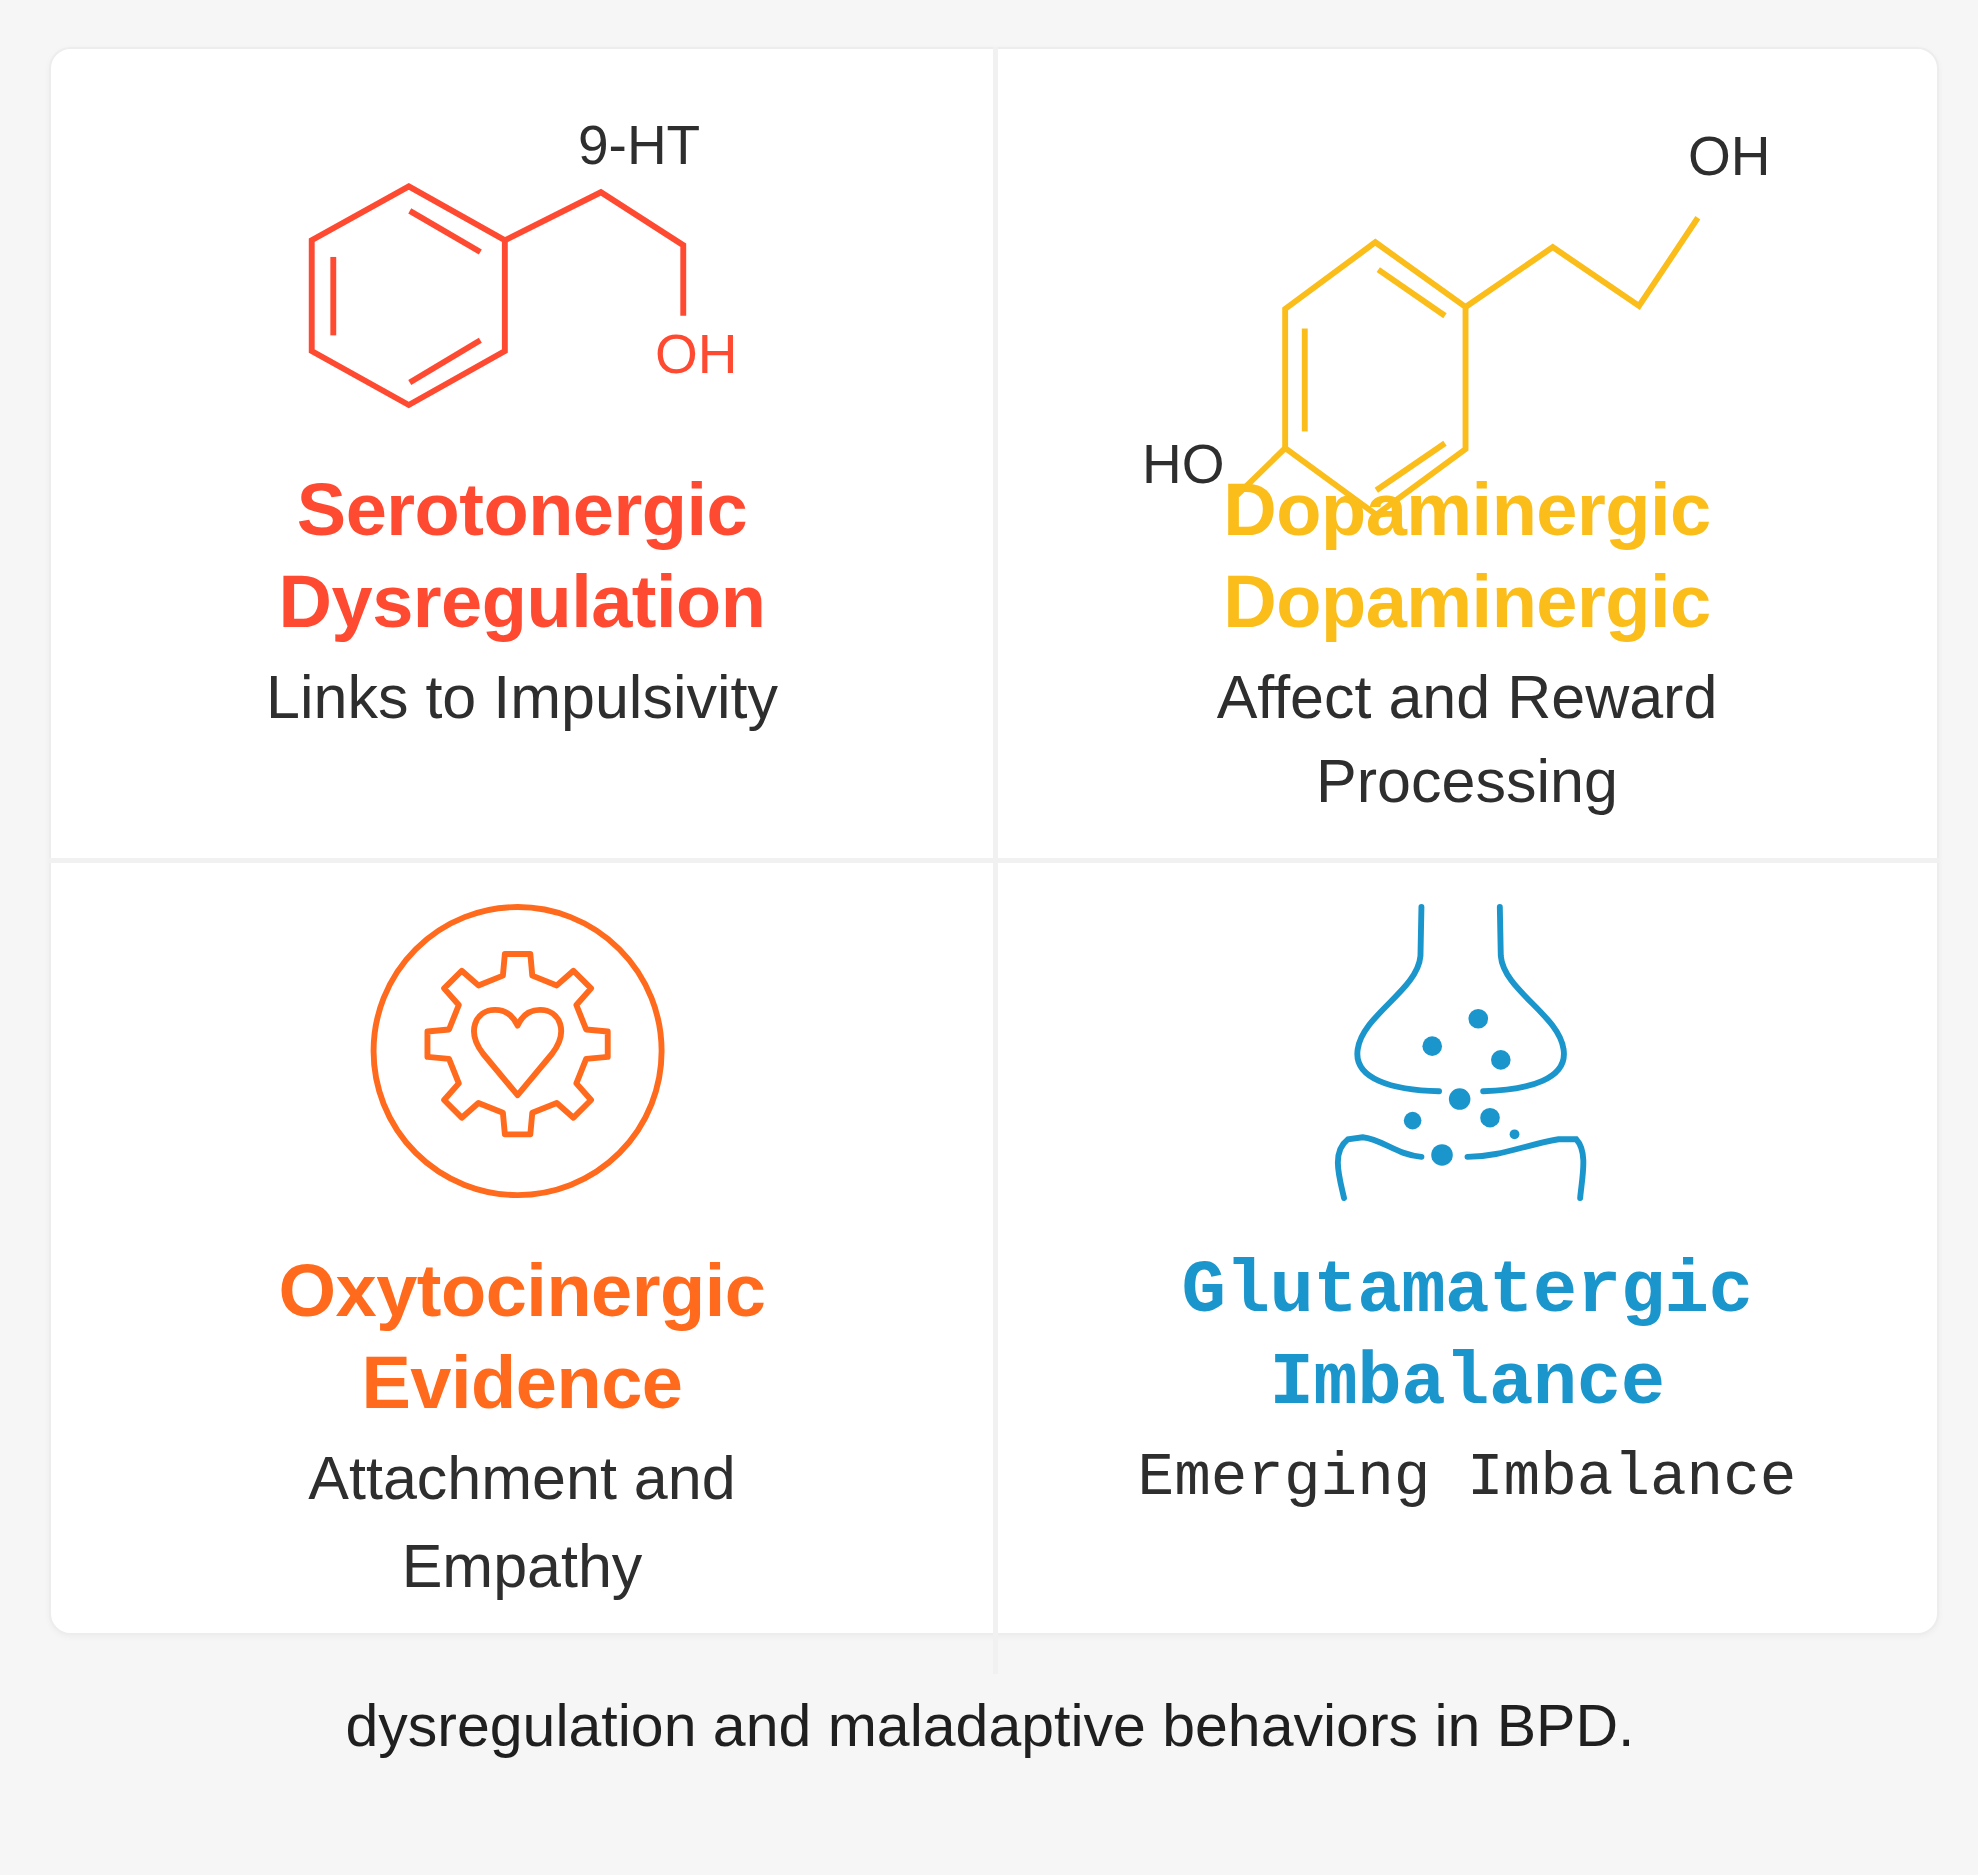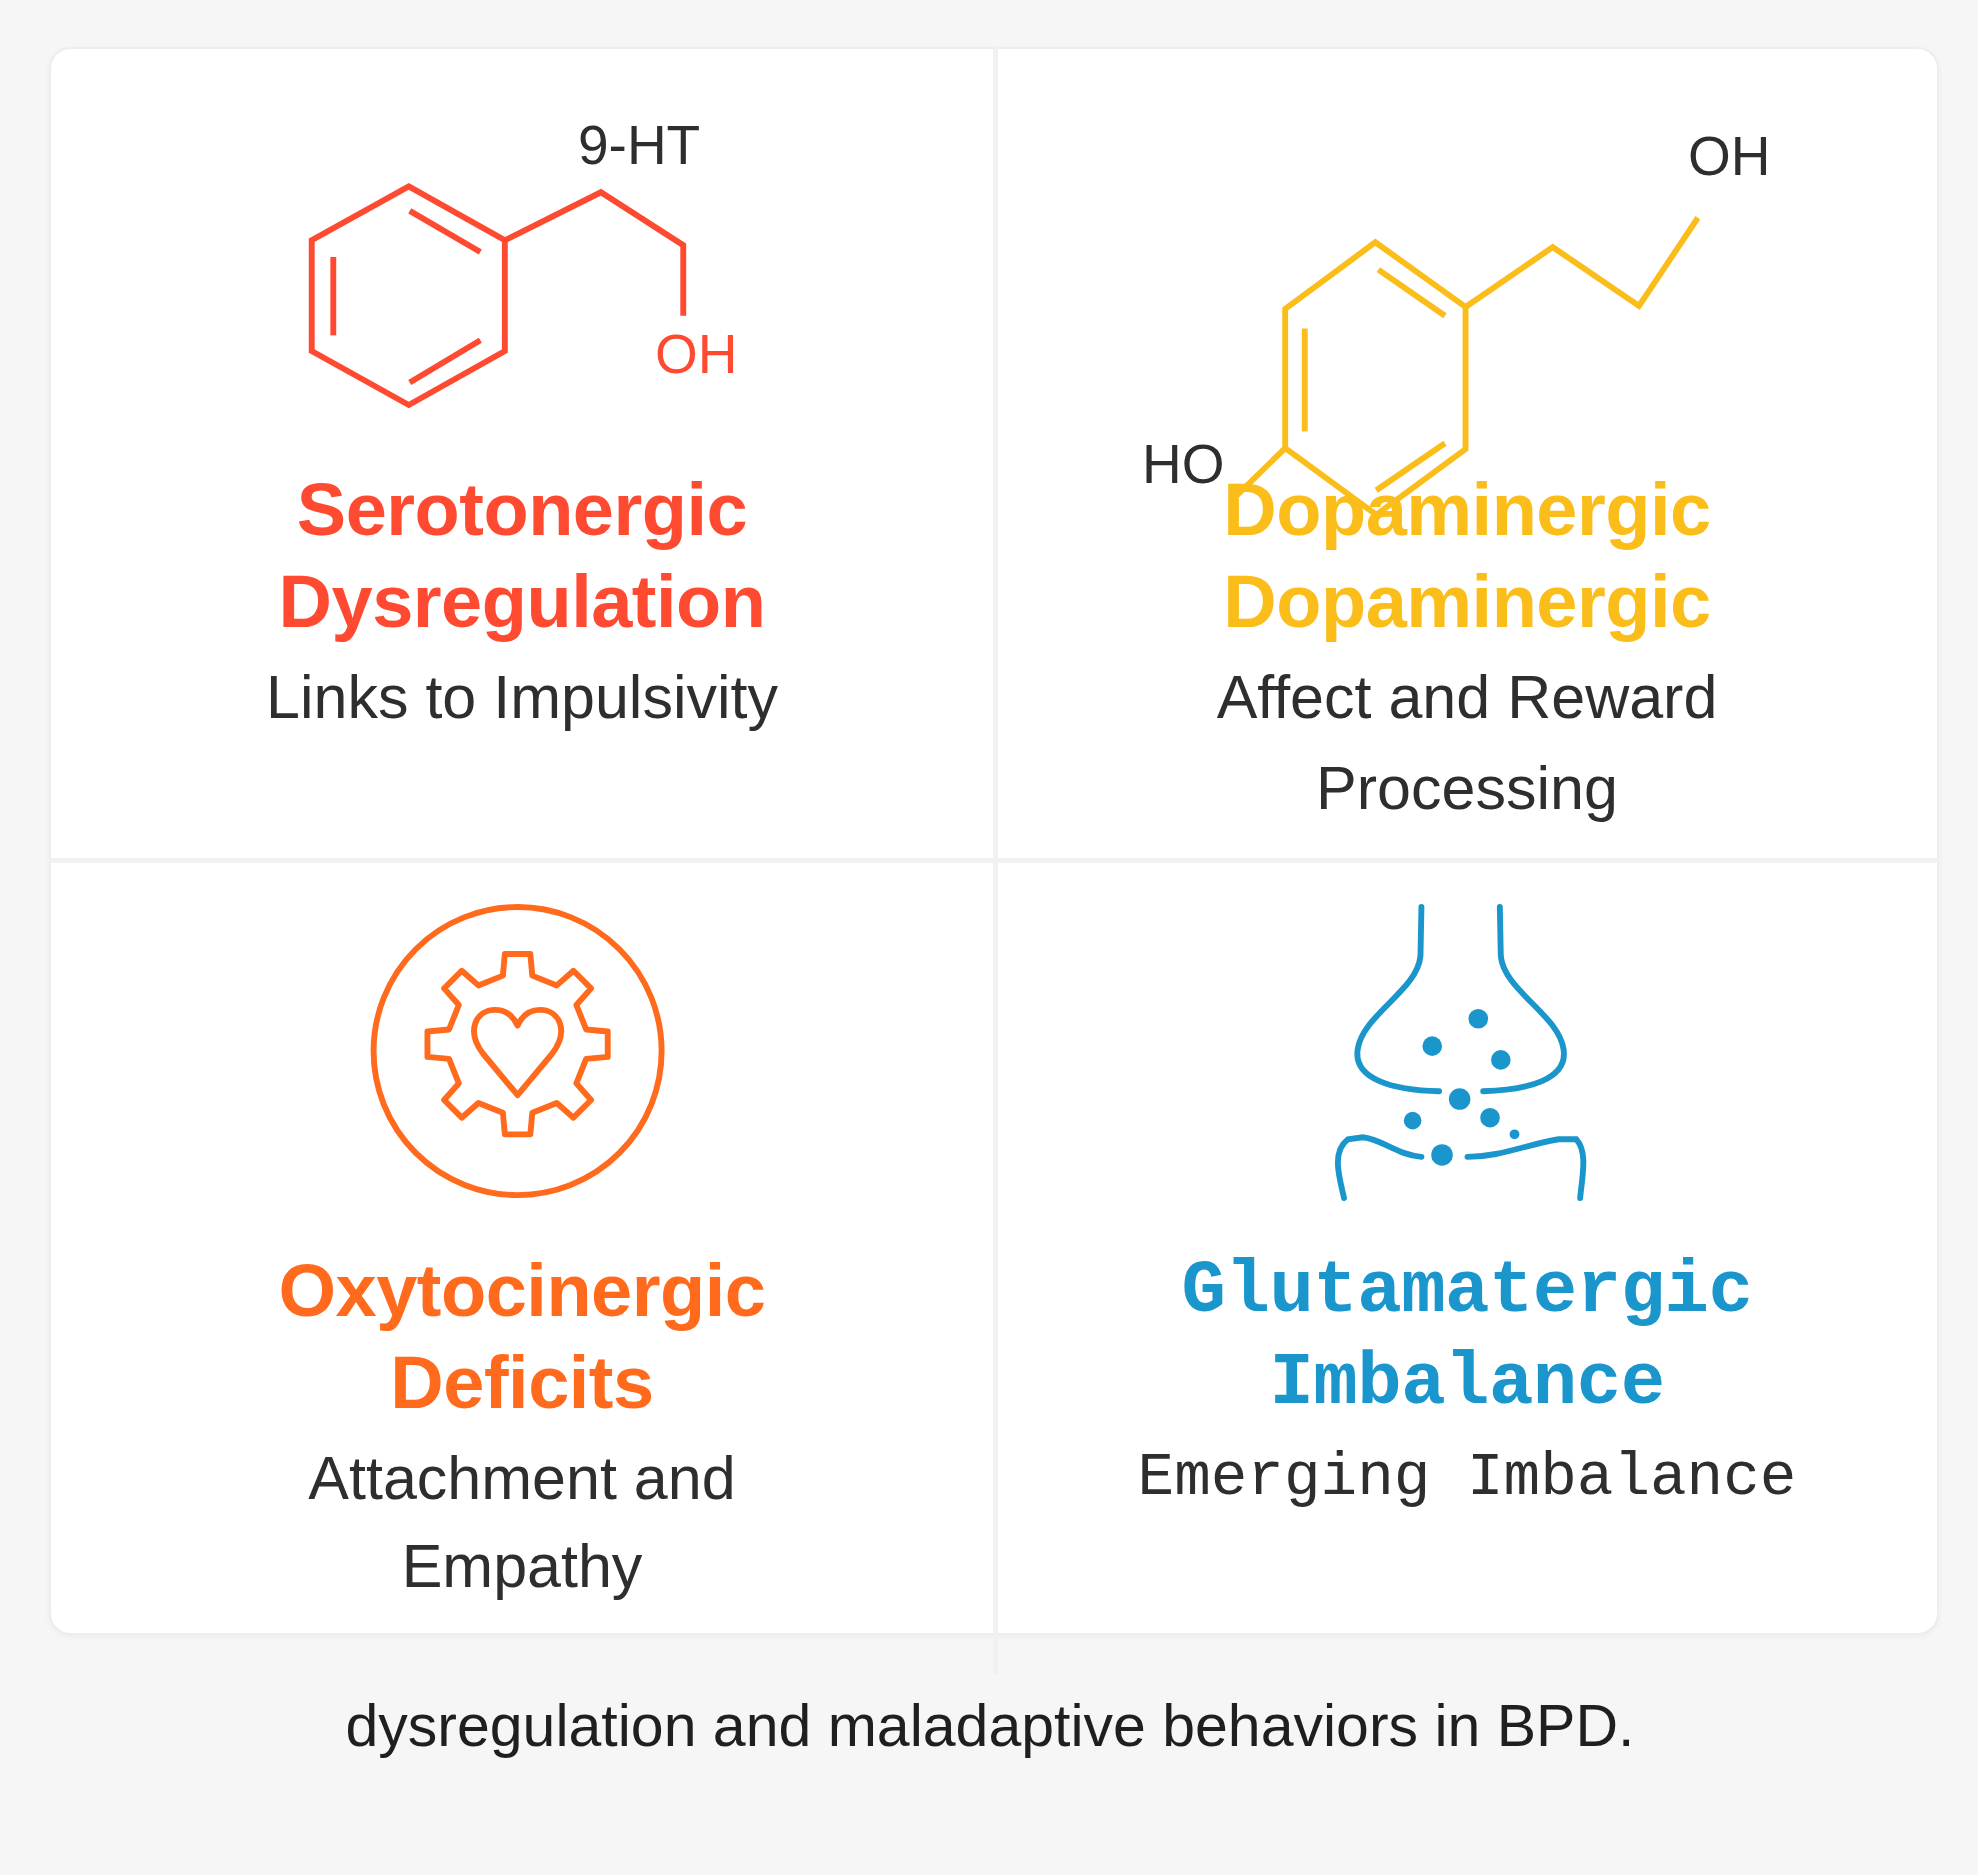--- a/index.html
+++ b/index.html
@@ -75,35 +75,35 @@
       <polyline points="1495,313 1584,252 1672,312 1732,222"></polyline>
       <line x1="1311" y1="457" x2="1262" y2="505"></line>
     </g>
   </svg>
   <span class="chem-label" style="left:693px; top:82px;">OH</span>
   <span class="chem-label" style="left:147px; top:390px;">HO</span>
   <div class="textblock" style="top:417px;">
     <span class="title" style="color:#fbbd1a;">Dopaminergic</span>
     <span class="title" style="color:#fbbd1a;">Dopaminergic</span>
     <span class="subtitle">Affect and Reward</span>
-    <span class="subtitle" style="margin-top:11px;">Processing</span>
+    <span class="subtitle" style="margin-top:4px;">Processing</span>
   </div>
 </div>
 
 <div class="quad q3">
   <svg class="icon" width="946" height="775" viewBox="0 0 965 791">
     <g fill="none" stroke="#ff6a1c" stroke-width="6" stroke-linejoin="round" transform="translate(-50,-877)">
       <circle cx="528" cy="1072" r="147"></circle>
       <path d="M 515,973 L 541,973 L 543,995 L 568,1005 L 585,990 L 603,1008 L 588,1025 L 598,1050 L 620,1052 L 620,1078 L 598,1080 L 588,1105 L 603,1122 L 585,1140 L 568,1125 L 543,1135 L 541,1157 L 515,1157 L 513,1135 L 488,1125 L 471,1140 L 453,1122 L 468,1105 L 458,1080 L 436,1078 L 436,1052 L 458,1050 L 468,1025 L 453,1008 L 471,990 L 488,1005 L 513,995 Z"></path>
       <path d="M 528,1117 L 493,1075 C 475,1052 485,1030 505,1030 C 517,1030 524,1037 528,1046 C 532,1037 539,1030 551,1030 C 571,1030 581,1052 563,1075 Z"></path>
     </g>
   </svg>
   <div class="textblock" style="top:385px;">
     <span class="title" style="color:#ff6a1c;">Oxytocinergic</span>
-    <span class="title" style="color:#ff6a1c;">Deficits</span>
+    <span class="title" style="color:#ff6a1c;">Evidence</span>
     <span class="subtitle">Attachment and</span>
     <span class="subtitle" style="margin-top:8px;">Empathy</span>
   </div>
 </div>
 
 <div class="quad q4">
   <svg class="icon" width="944" height="775" viewBox="0 0 963 791">
     <g fill="none" stroke="#1a96cc" stroke-width="6" stroke-linecap="round" transform="translate(-1015,-877)">
       <path d="M 1450,925 L 1449,975 C 1446,1010 1390,1035 1385,1070 C 1380,1100 1420,1112 1468,1113"></path>
       <path d="M 1530,925 L 1531,975 C 1534,1010 1590,1035 1595,1070 C 1600,1100 1560,1112 1513,1113"></path>

